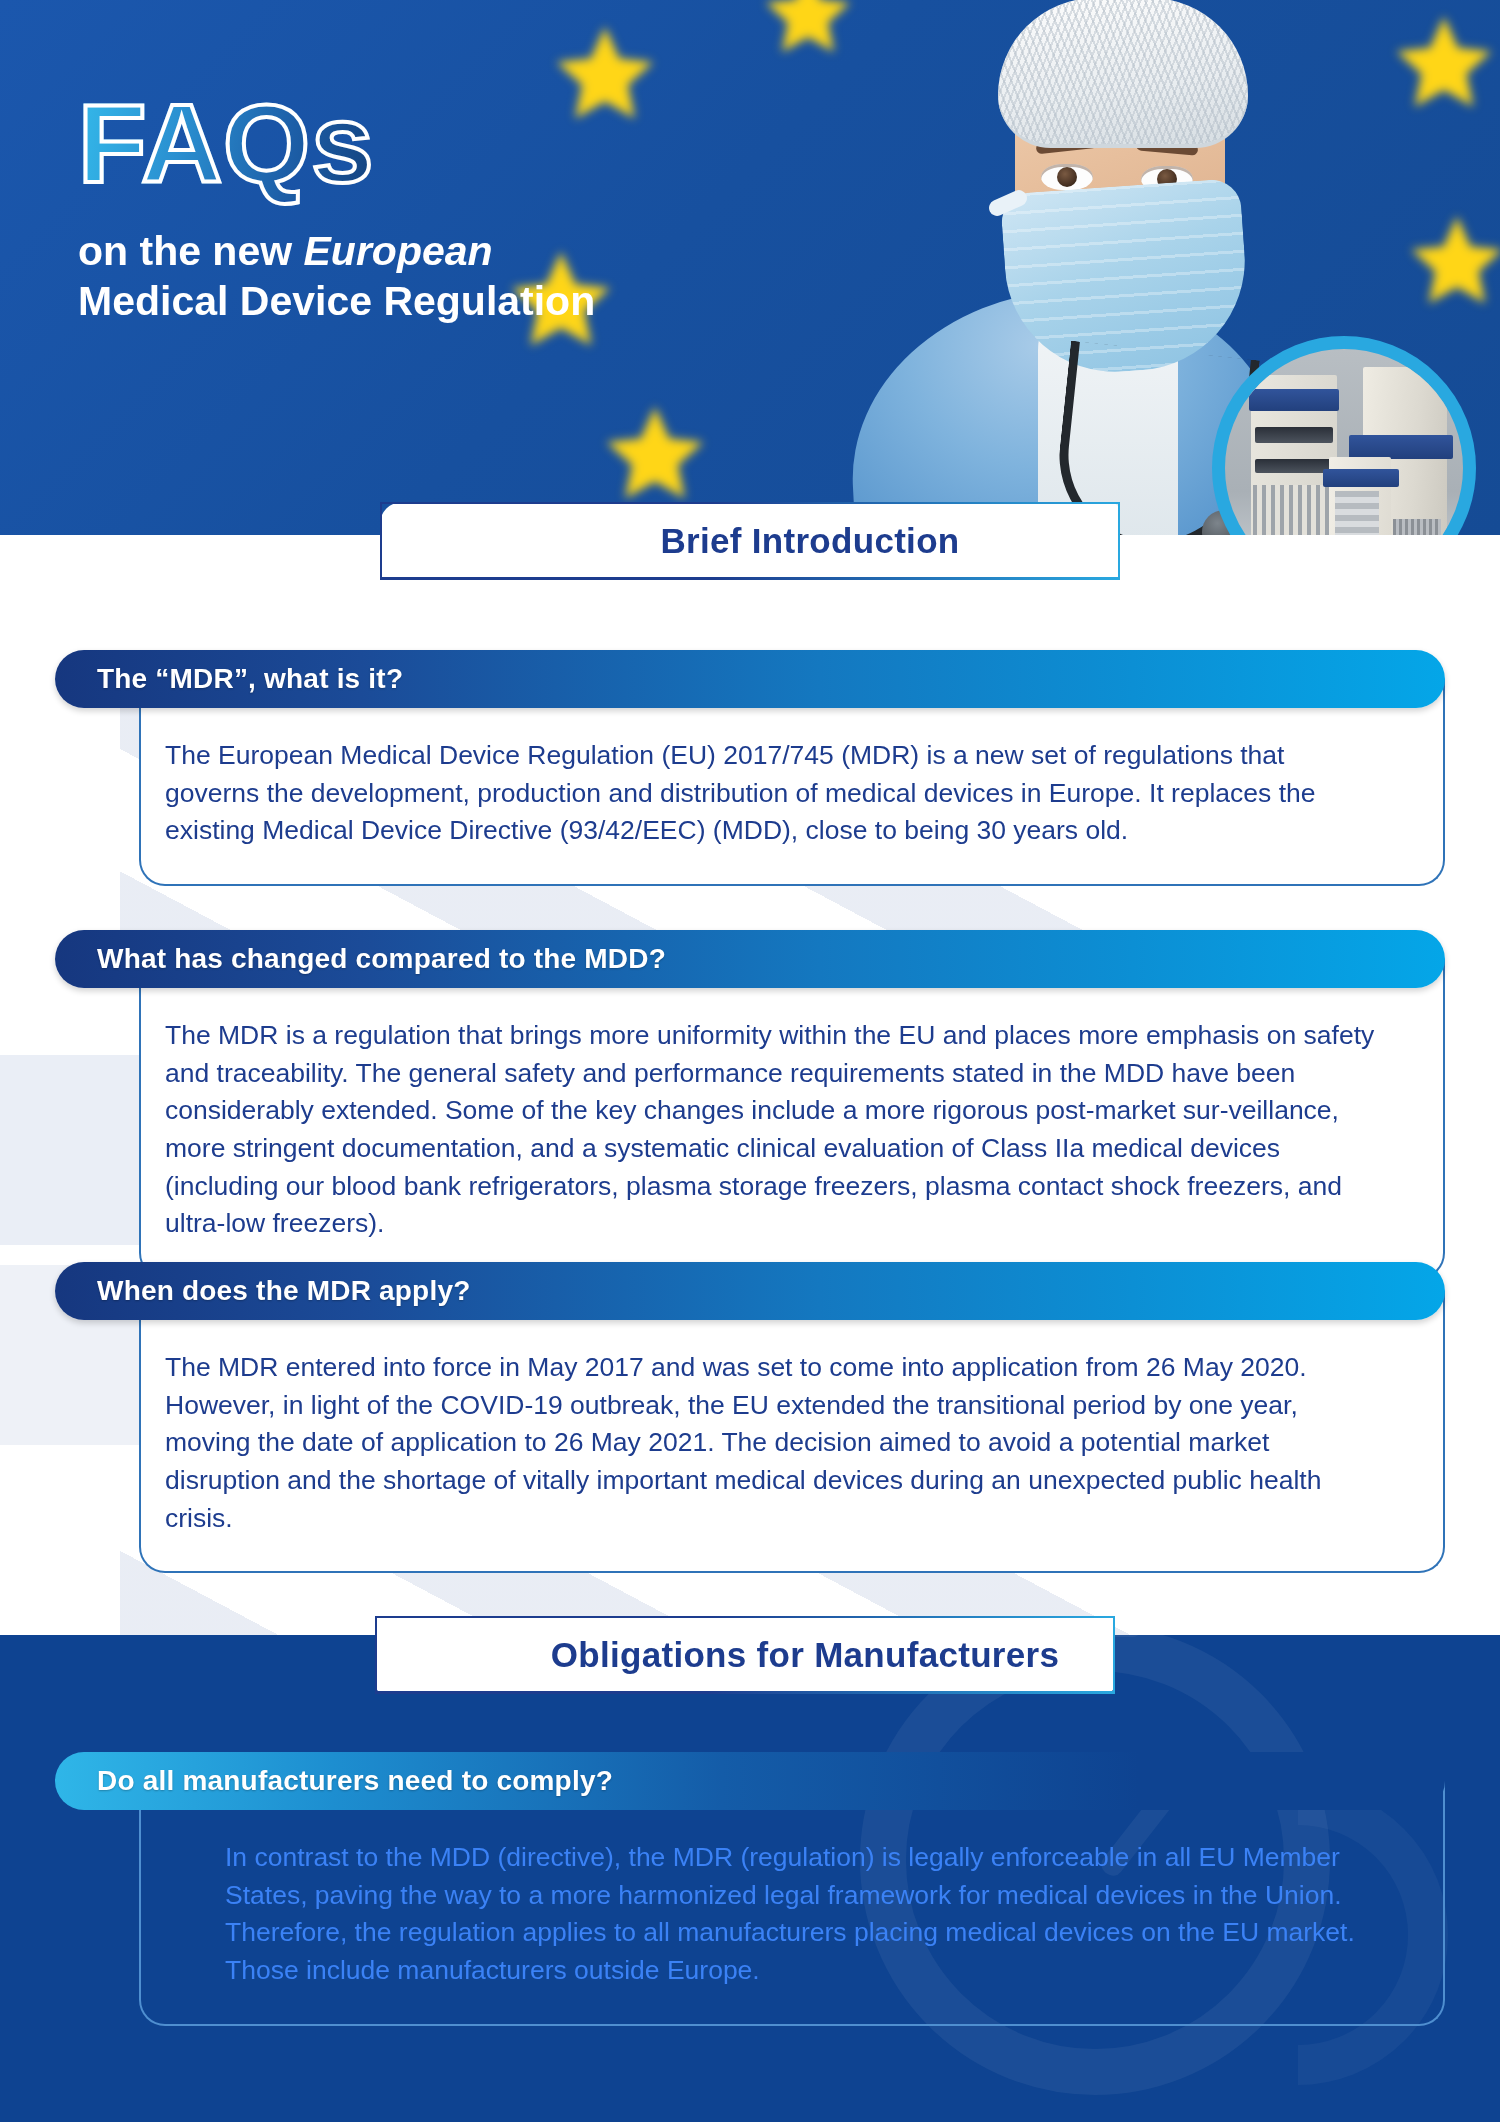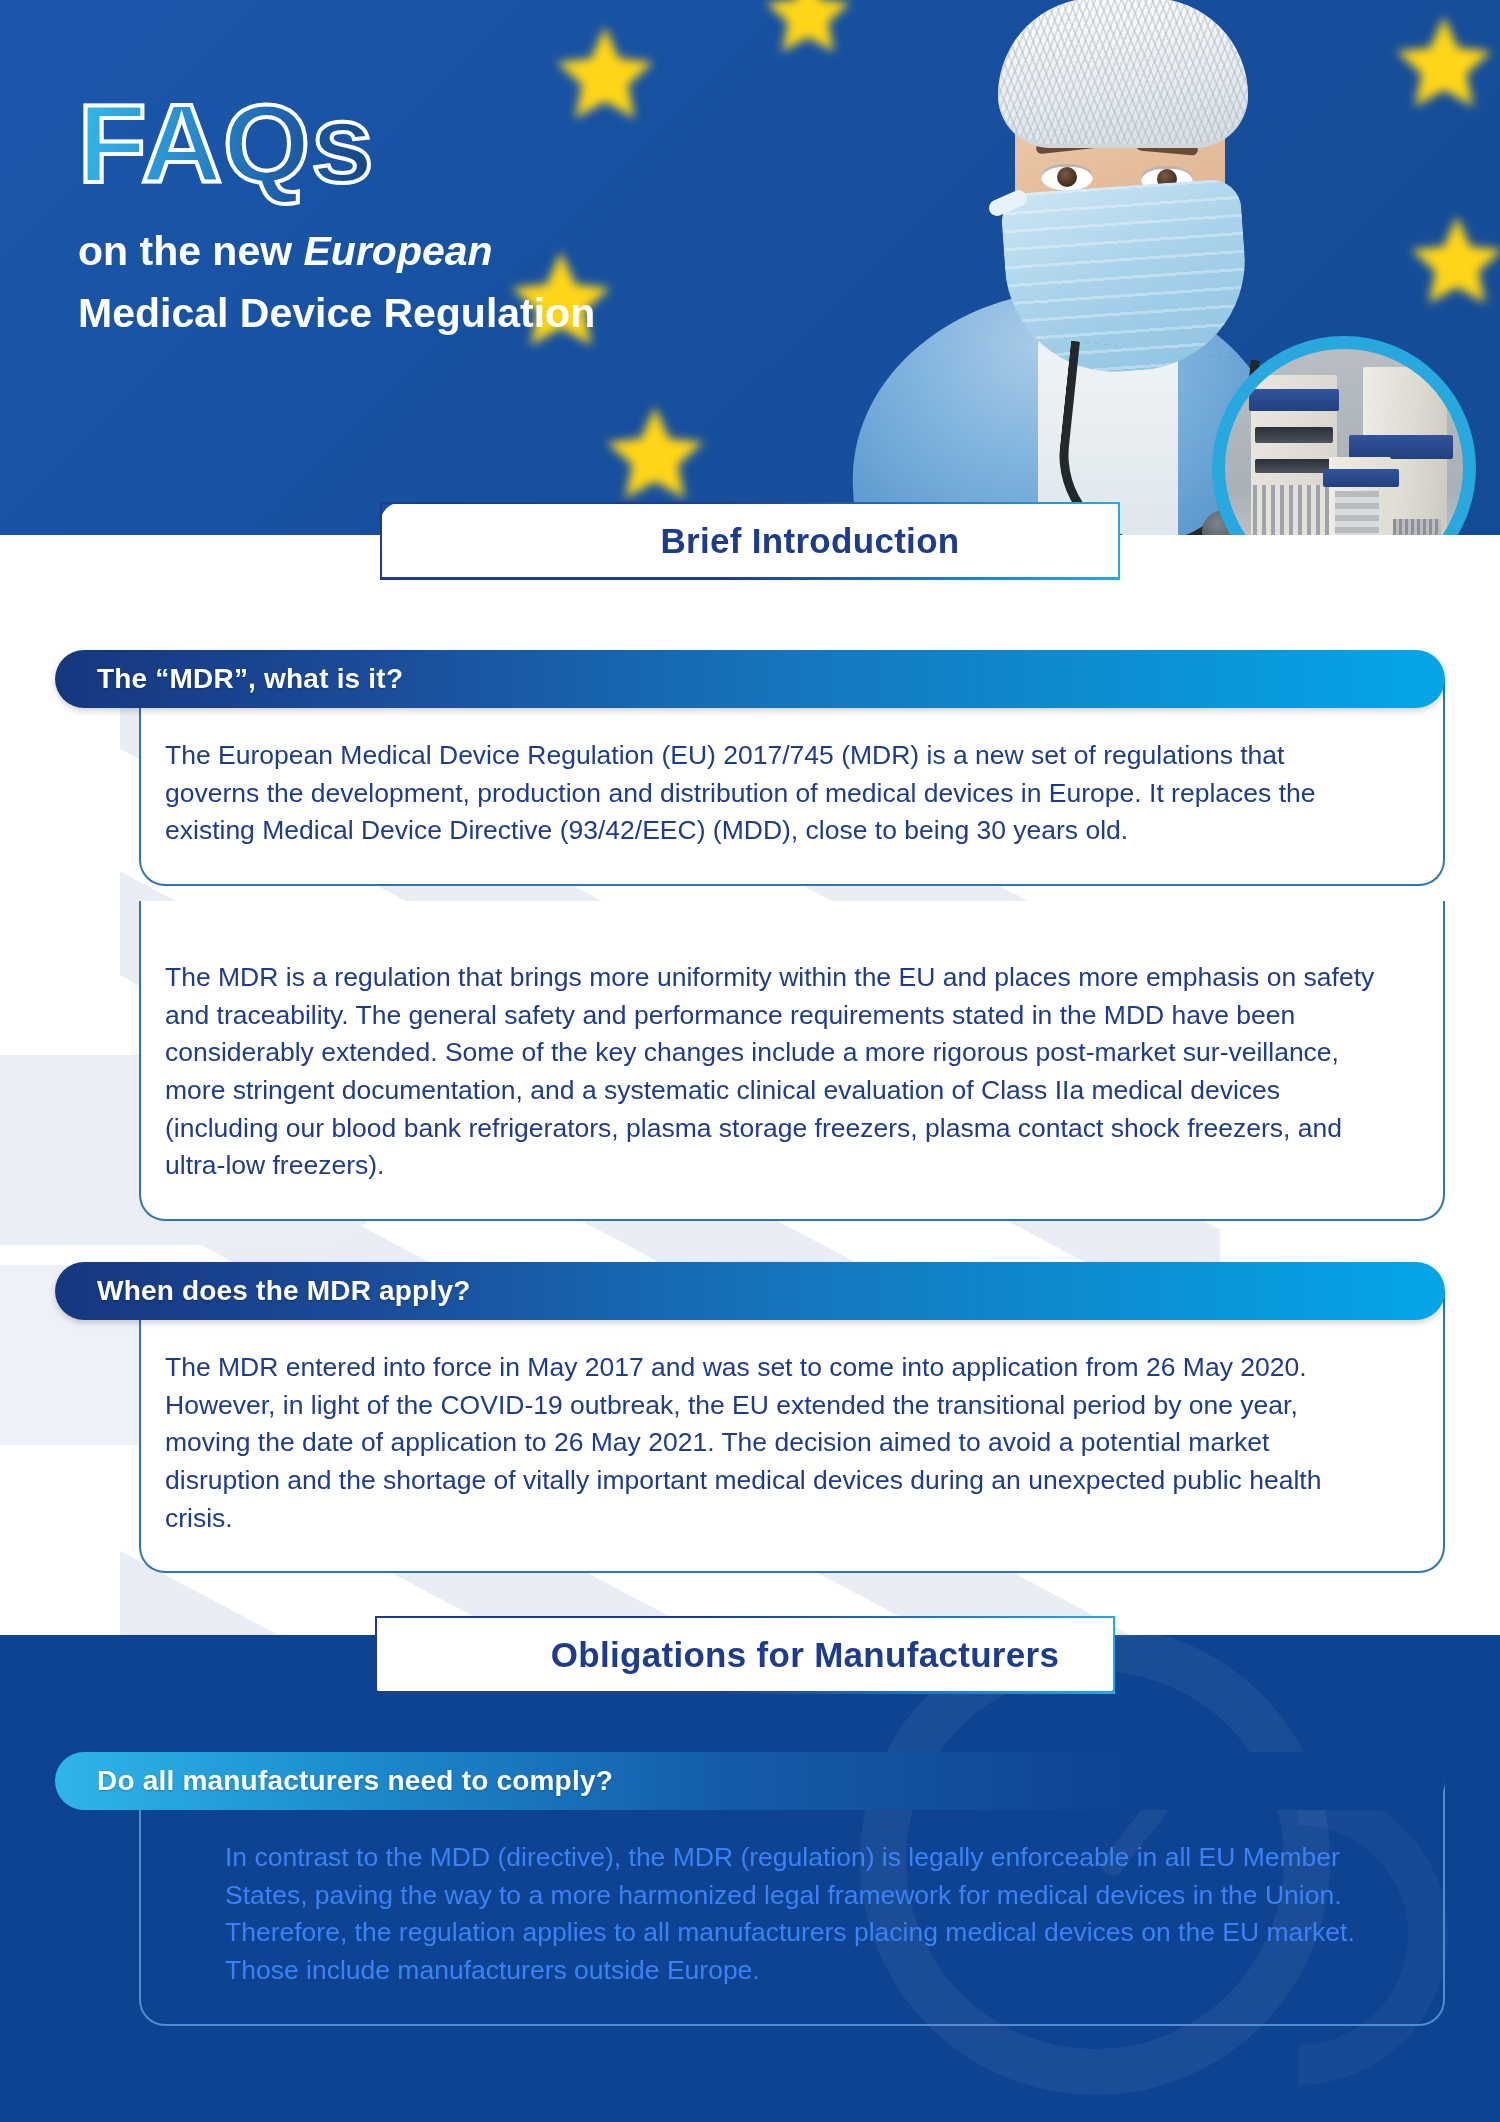--- a/index.html
+++ b/index.html
@@ -164,21 +164,21 @@
     background: linear-gradient(100deg,#34b9ea 0%, #2a8fd0 35%, #1d5fa8 70%, #14427e 100%);
     -webkit-background-clip: text; background-clip: text;
     color: transparent;
     -webkit-text-stroke: 4px #ffffff;
     paint-order: stroke fill;
     display: inline-block;
   }
   .sub1 { margin-top: 26px; font-size: 41px; color: #ffffff; line-height: 1.22; }
   .sub1 .light { font-weight: 700; text-align: right; }
   .sub1 .bold { font-weight: 700; font-style: italic; }
-  .sub2 { font-size: 41px; font-weight: 700; color: #ffffff; line-height: 1.22; margin-top: 12px; }
+  .sub2 { font-size: 41px; font-weight: 700; color: #ffffff; line-height: 1.22; }
 
   
   .section-tab {
     position: absolute;
     width: 740px; height: 78px;
     background: #ffffff;
     border-radius: 22px 10px 10px 10px;
     border-top: 2px solid #1d3c8e;
     border-left: 2px solid #1d3c8e;
     border-right: 2px solid #29a8e0;
@@ -397,20 +397,23 @@
   <div class="qa" id="qa-1">
     <div class="qa-head light-bg">
       <span>The “MDR”, what is it?</span>
     </div>
     <div class="qa-body on-light">
       <p>The European Medical Device Regulation (EU) 2017/745 (MDR) is a new set of regulations that governs the development, production and distribution of medical devices in Europe. It replaces the existing Medical Device Directive (93/42/EEC) (MDD), close to being 30 years old.</p>
     </div>
   </div>
 
   <div class="qa" id="qa-2">
+    <div class="qa-head light-bg">
+      <span>What has changed compared to the MDD?</span>
+    </div>
     <div class="qa-body on-light">
       <p>The MDR is a regulation that brings more uniformity within the EU and places more emphasis on safety and traceability. The general safety and performance requirements stated in the MDD have been considerably extended. Some of the key changes include a more rigorous post-market sur-veillance, more stringent documentation, and a systematic clinical evaluation of Class IIa medical devices (including our blood bank refrigerators, plasma storage freezers, plasma contact shock freezers, and ultra-low freezers).</p>
     </div>
   </div>
 
   <div class="qa" id="qa-3">
     <div class="qa-head light-bg">
       <span>When does the MDR apply?</span>
     </div>
     <div class="qa-body on-light">

